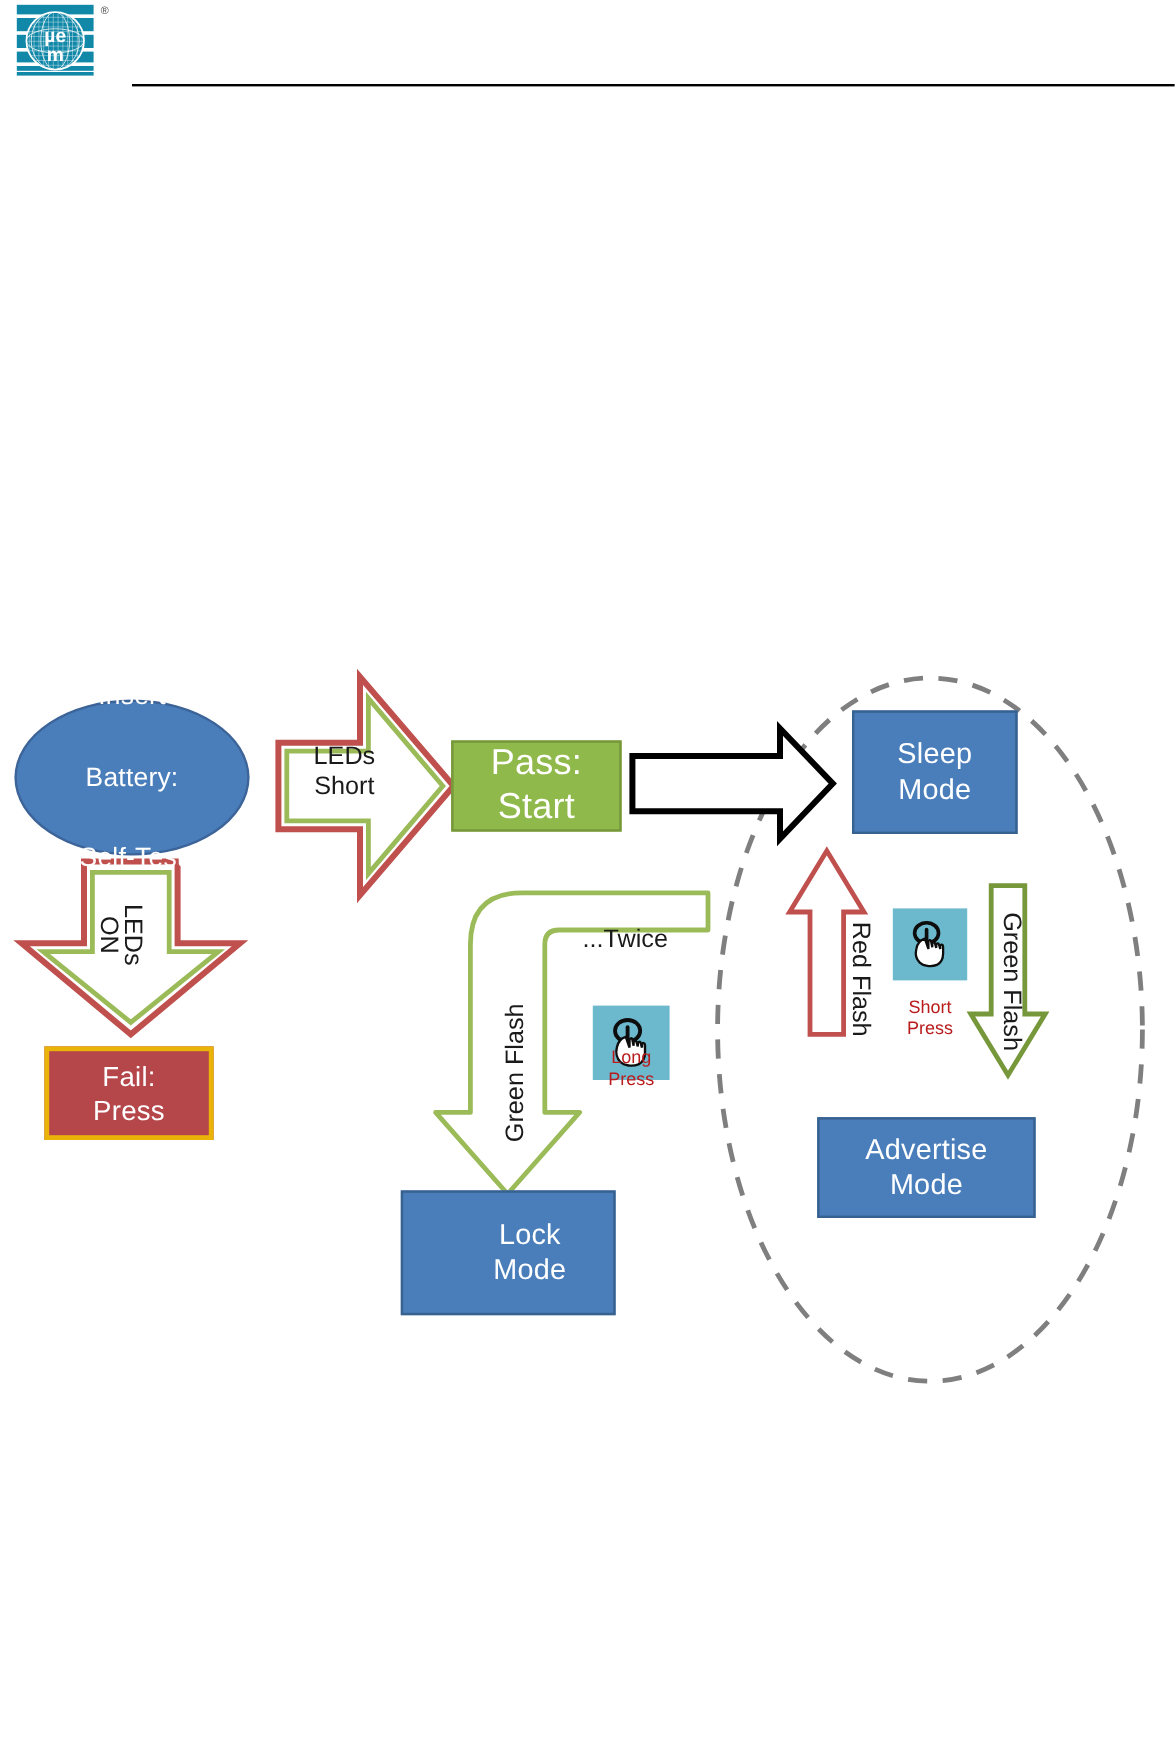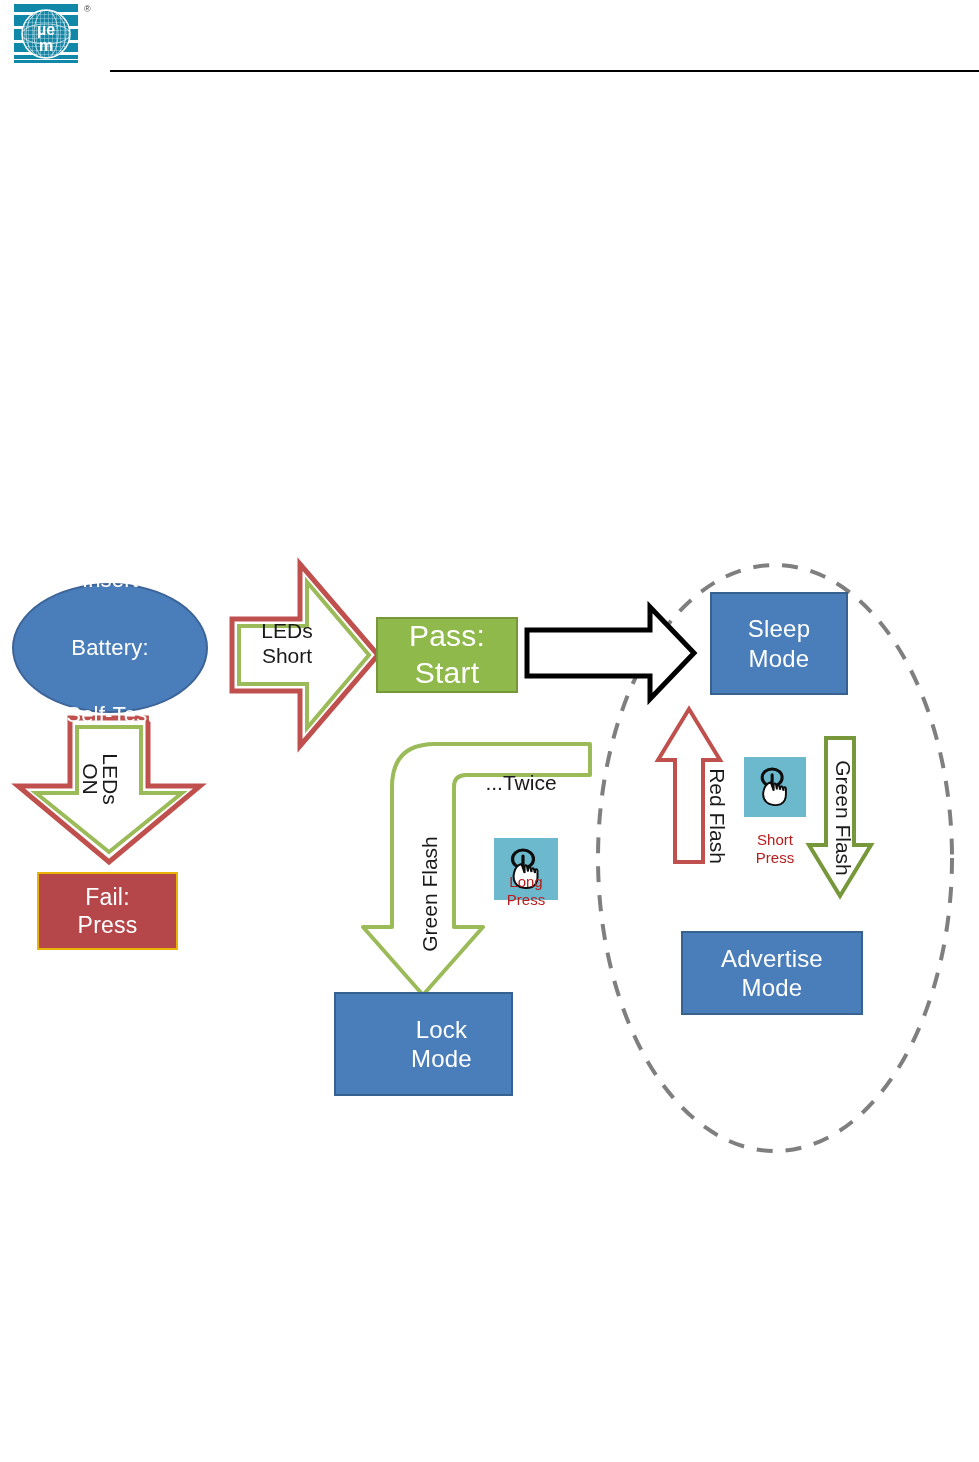--- a/index.html
+++ b/index.html
@@ -77,21 +77,21 @@
     font-size: 22px;
     gap: 41px;
   }
   .node-rect-blue {
     background: #4a7ebb;
     border: 2px solid #37618f;
     font-size: 24px;
   }
   .node-rect-red {
     background: #b5474b;
-    border: 2px solid #eab308;
+    border: 4px solid #eab308;
     font-size: 23px;
   }
   .node-rect-green {
     background: #90b94b;
     border: 2px solid #76973a;
     font-size: 30px;
   }
 
   
   .arrow-label {

